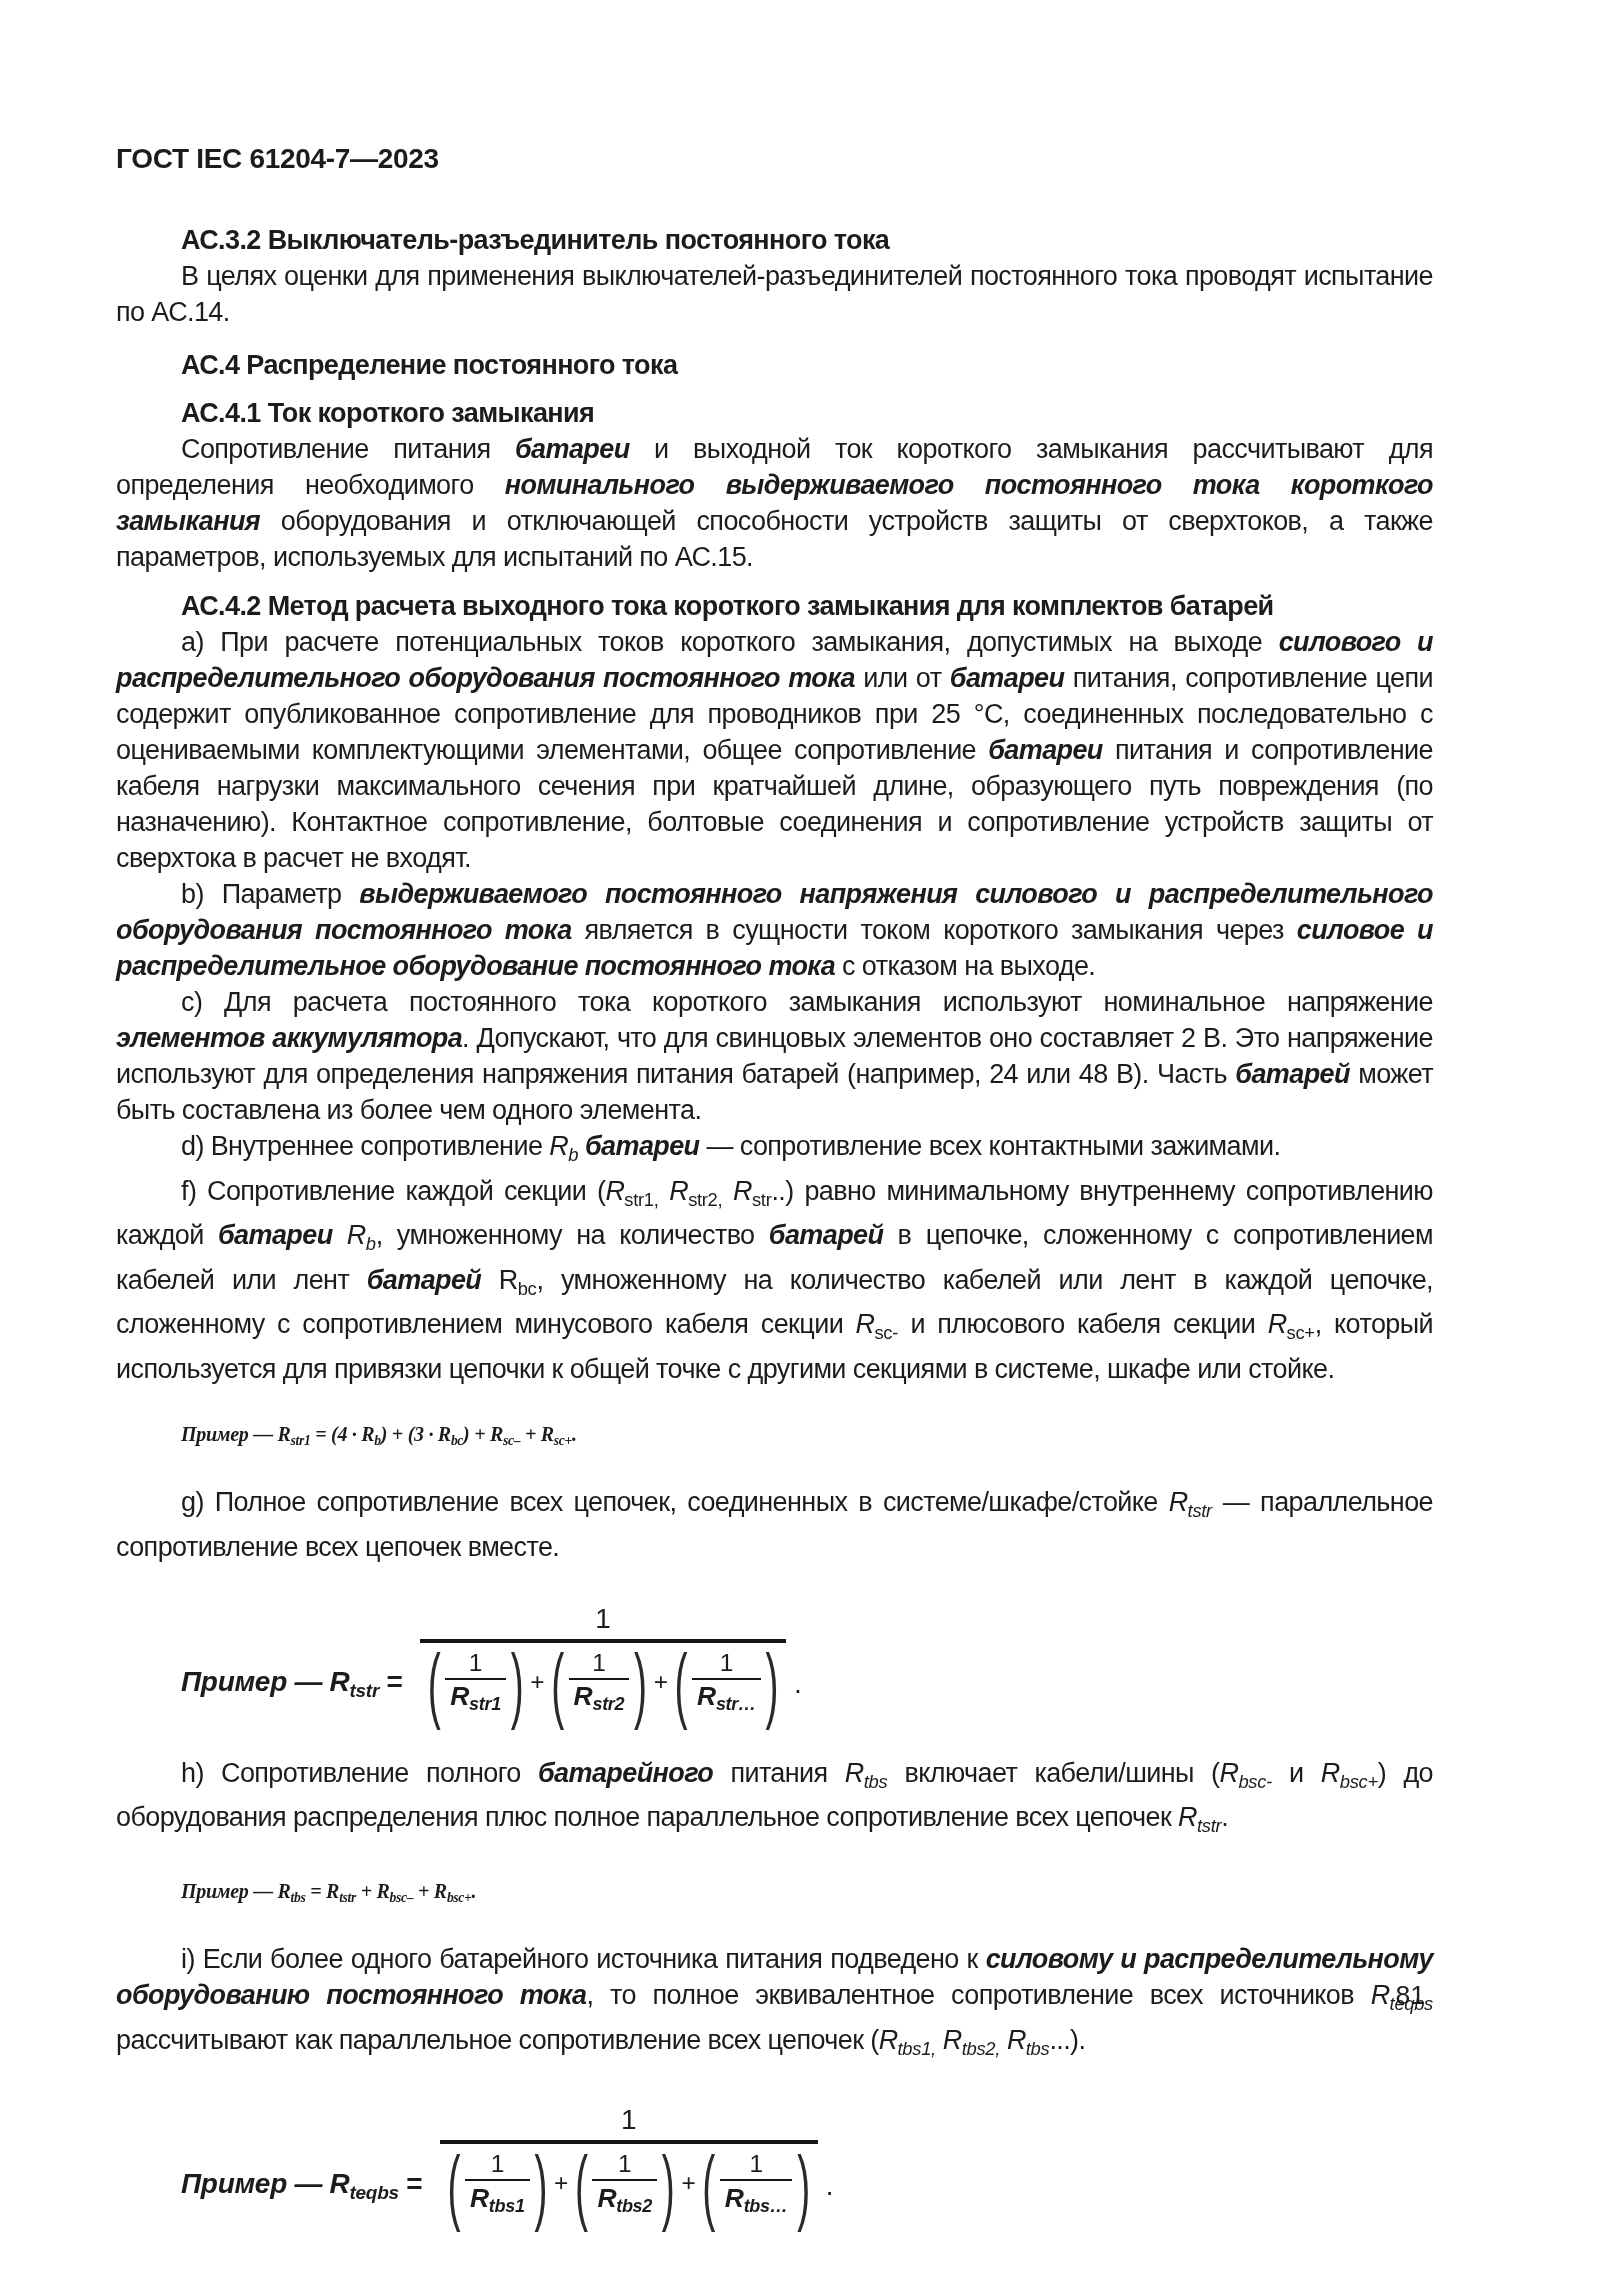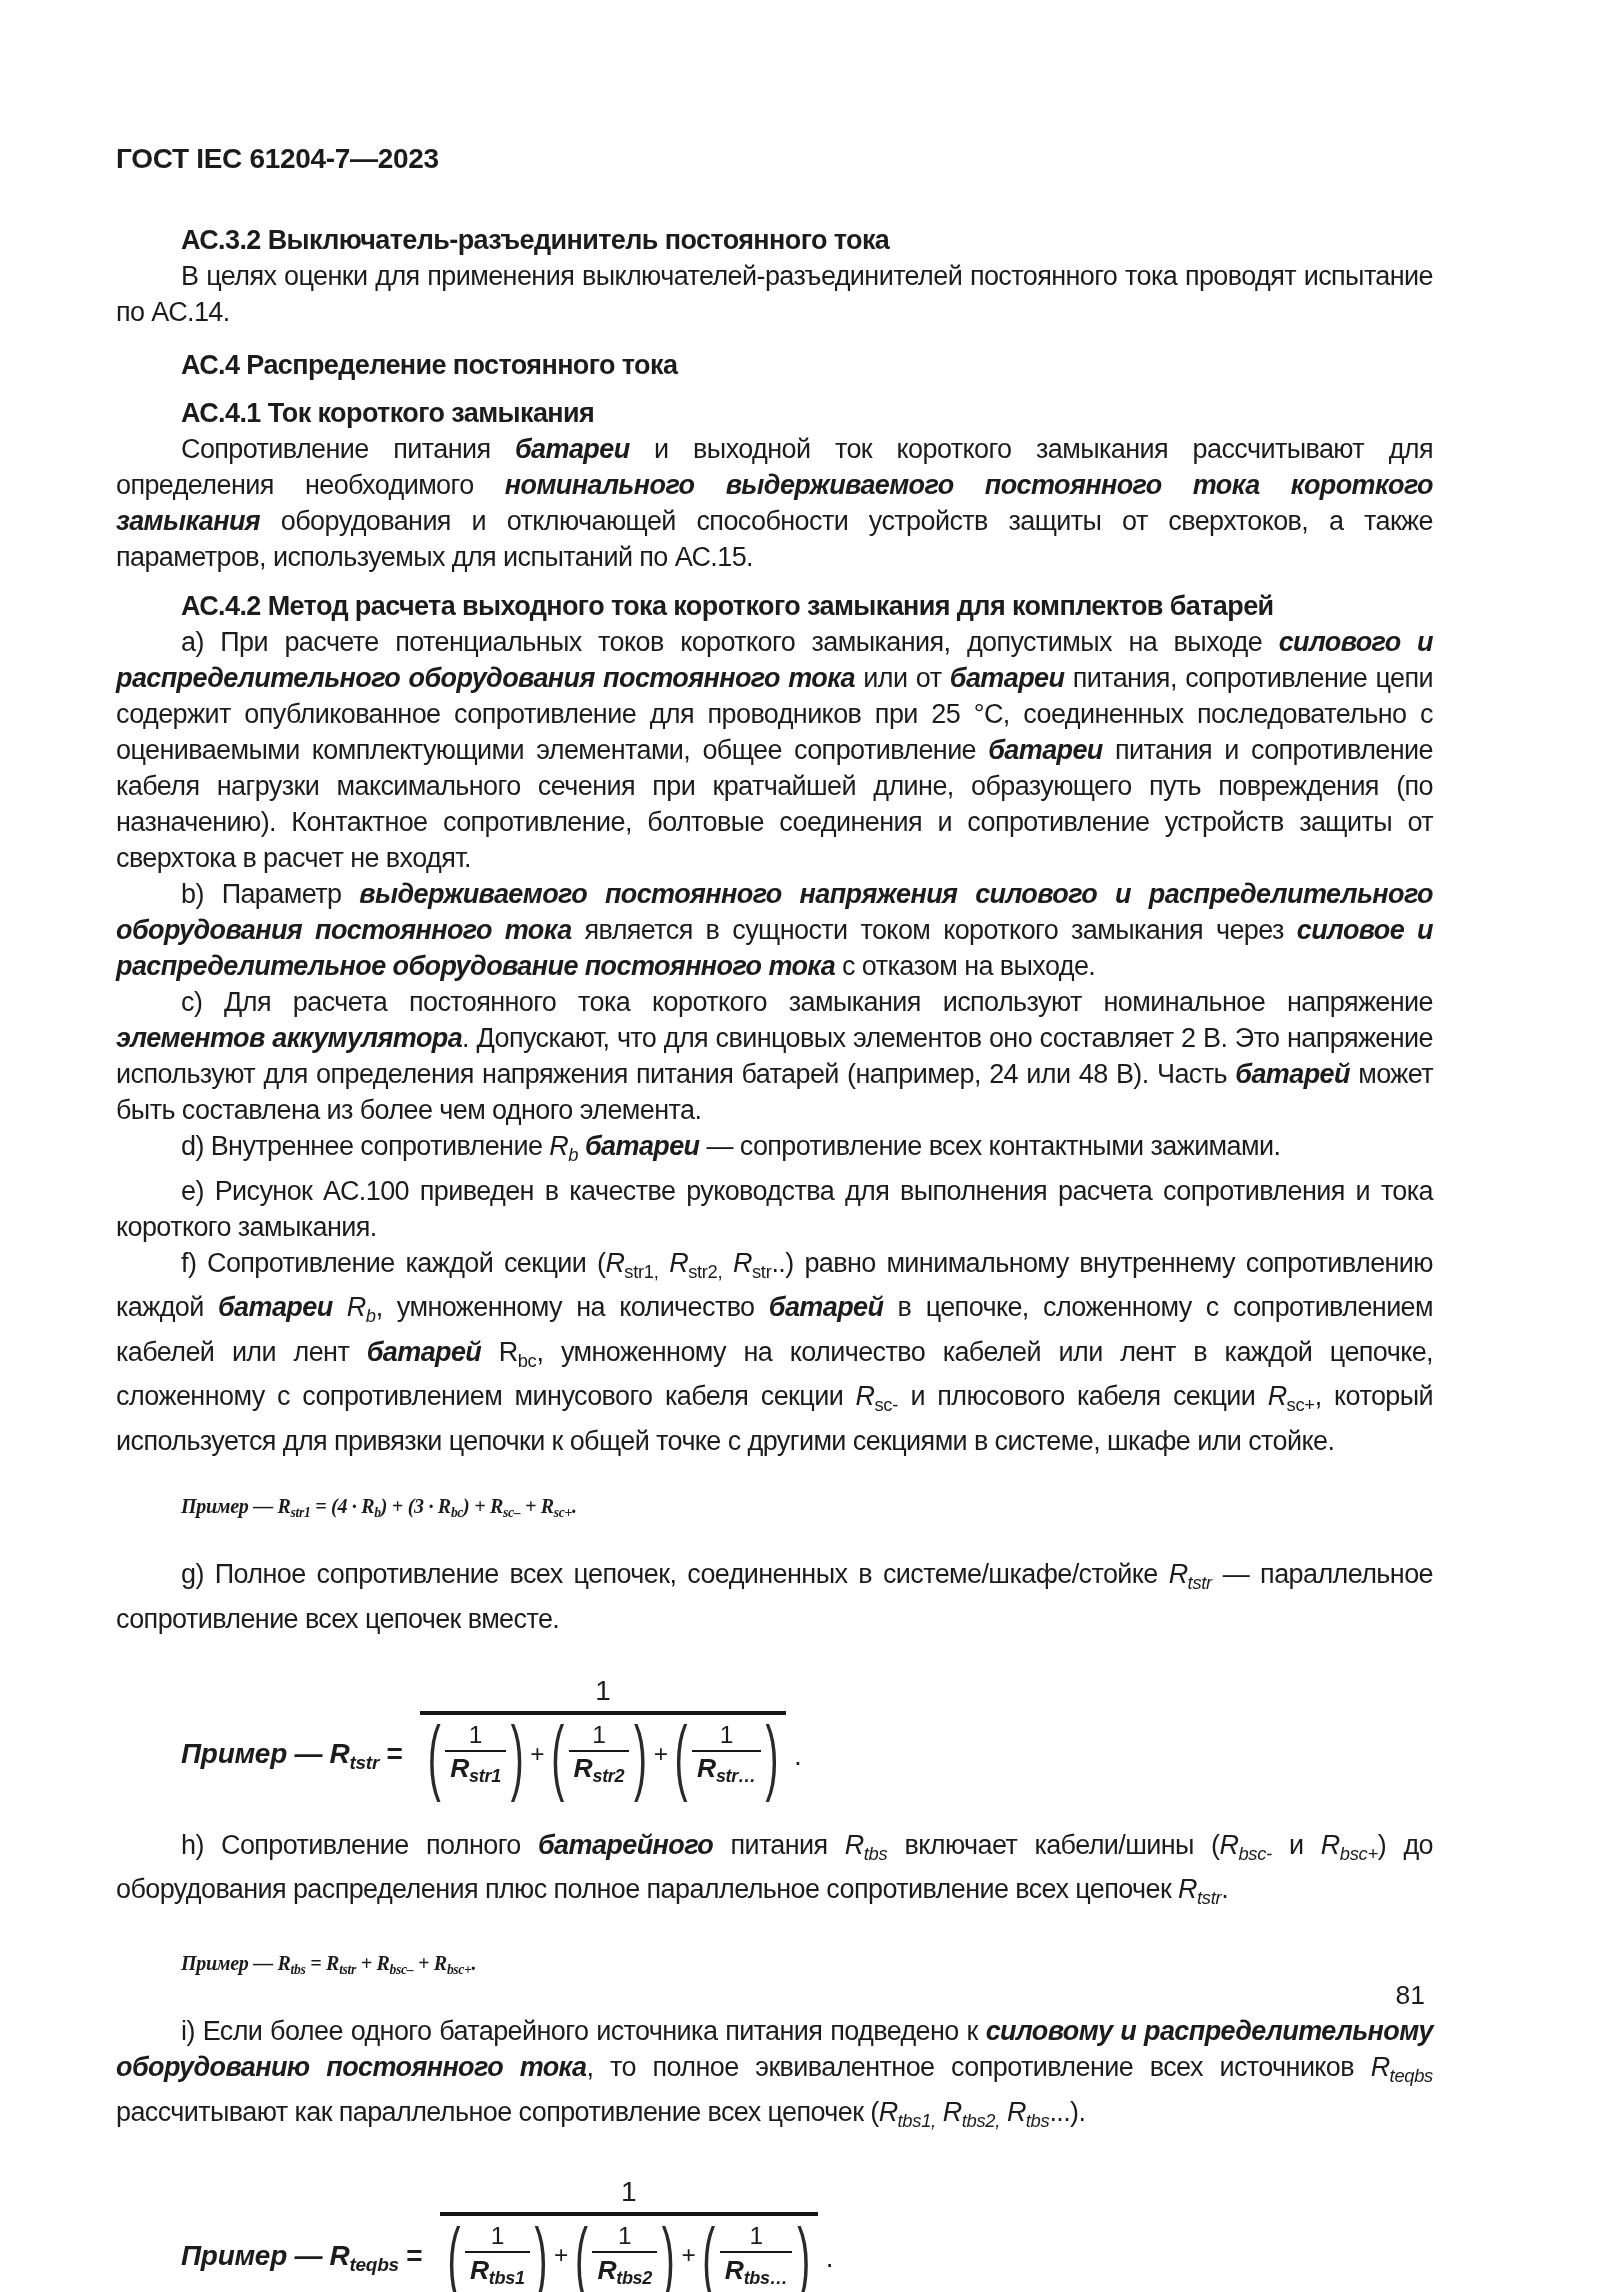--- a/index.html
+++ b/index.html
@@ -55,21 +55,20 @@
 
   <div class="h mt-md">АС.4 Распределение постоянного тока</div>
   <div class="h mt-sm">АС.4.1 Ток короткого замыкания</div>
   <p class="para"><span>Сопротивление питания </span><span class="b i ">батареи</span><span> и выходной ток короткого замыкания рассчитывают для определения необходимого </span><span class="b i ">номинального выдерживаемого постоянного тока короткого замыкания</span><span> оборудования и отключающей способности устройств защиты от сверхтоков, а также параметров, используемых для испытаний по АС.15.</span></p>
 
   <div class="h mt-sm">АС.4.2 Метод расчета выходного тока короткого замыкания для комплектов батарей</div>
   <p class="para"><span>a) При расчете потенциальных токов короткого замыкания, допустимых на выходе </span><span class="b i ">силового и распределительного оборудования постоянного тока</span><span> или от </span><span class="b i ">батареи</span><span> питания, сопротивление цепи содержит опубликованное сопротивление для проводников при 25 °С, соединенных последовательно с оцениваемыми комплектующими элементами, общее сопротивление </span><span class="b i ">батареи</span><span> питания и сопротивление кабеля нагрузки максимального сечения при кратчайшей длине, образующего путь повреждения (по назначению). Контактное сопротивление, болтовые соединения и сопротивление устройств защиты от сверхтока в расчет не входят.</span></p>
   <p class="para"><span>b) Параметр </span><span class="b i ">выдерживаемого постоянного напряжения силового и распределительного оборудования постоянного тока</span><span> является в сущности током короткого замыкания через </span><span class="b i ">силовое и распределительное оборудование постоянного тока</span><span> с отказом на выходе.</span></p>
   <p class="para"><span>c) Для расчета постоянного тока короткого замыкания используют номинальное напряжение </span><span class="b i ">элементов аккумулятора</span><span>. Допускают, что для свинцовых элементов оно составляет 2 В. Это напряжение используют для определения напряжения питания батарей (например, 24 или 48 В). Часть </span><span class="b i ">батарей</span><span> может быть составлена из более чем одного элемента.</span></p>
   <p class="para"><span>d) Внутреннее сопротивление </span><span class="i ">R</span><span class="i s">b</span><span> </span><span class="b i ">батареи</span><span> — сопротивление всех контактными зажимами.</span></p>
-  <p class="para"><span>e) Рисунок АС.100 приведен в качестве руководства для выполнения расчета сопротивления и тока короткого замыкания.</span></p>
   <p class="para"><span>f) Сопротивление каждой секции (</span><span class="i ">R</span><span class="s">str1,</span><span> </span><span class="i ">R</span><span class="s">str2,</span><span> </span><span class="i ">R</span><span class="s">str</span><span>..) равно минимальному внутреннему сопротивлению каждой </span><span class="b i ">батареи</span><span> </span><span class="i ">R</span><span class="i s">b</span><span>, умноженному на количество </span><span class="b i ">батарей</span><span> в цепочке, сложенному с сопротивлением кабелей или лент </span><span class="b i ">батарей</span><span> R</span><span class="s">bc</span><span>, умноженному на количество кабелей или лент в каждой цепочке, сложенному с сопротивлением минусового кабеля секции </span><span class="i ">R</span><span class="s">sc-</span><span> и плюсового кабеля секции </span><span class="i ">R</span><span class="s">sc+</span><span>, который используется для привязки цепочки к общей точке с другими секциями в системе, шкафе или стойке.</span></p>
 
   <div class="formula-inline"><span class="b i ">Пример — </span><span class="b i ">R</span><span class="b i s">str1</span><span class="b i "> = (4 · </span><span class="b i ">R</span><span class="b i s">b</span><span class="b i ">) + (3 · </span><span class="b i ">R</span><span class="b i s">bc</span><span class="b i ">) + </span><span class="b i ">R</span><span class="b i s">sc–</span><span class="b i "> + </span><span class="b i ">R</span><span class="b i s">sc+</span><span class="b i ">.</span></div>
 
   <p class="para"><span>g) Полное сопротивление всех цепочек, соединенных в системе/шкафе/стойке </span><span class="i ">R</span><span class="i s">tstr</span><span> — параллельное сопротивление всех цепочек вместе.</span></p>
 
   <div class="formula-frac">
       <span class="flabel"><span class="b i ">Пример — </span><span class="b i ">R</span><span class="b i s">tstr</span><span class="b "> = </span></span>
       <span class="bigfrac">
         <span class="bnum">1</span>

